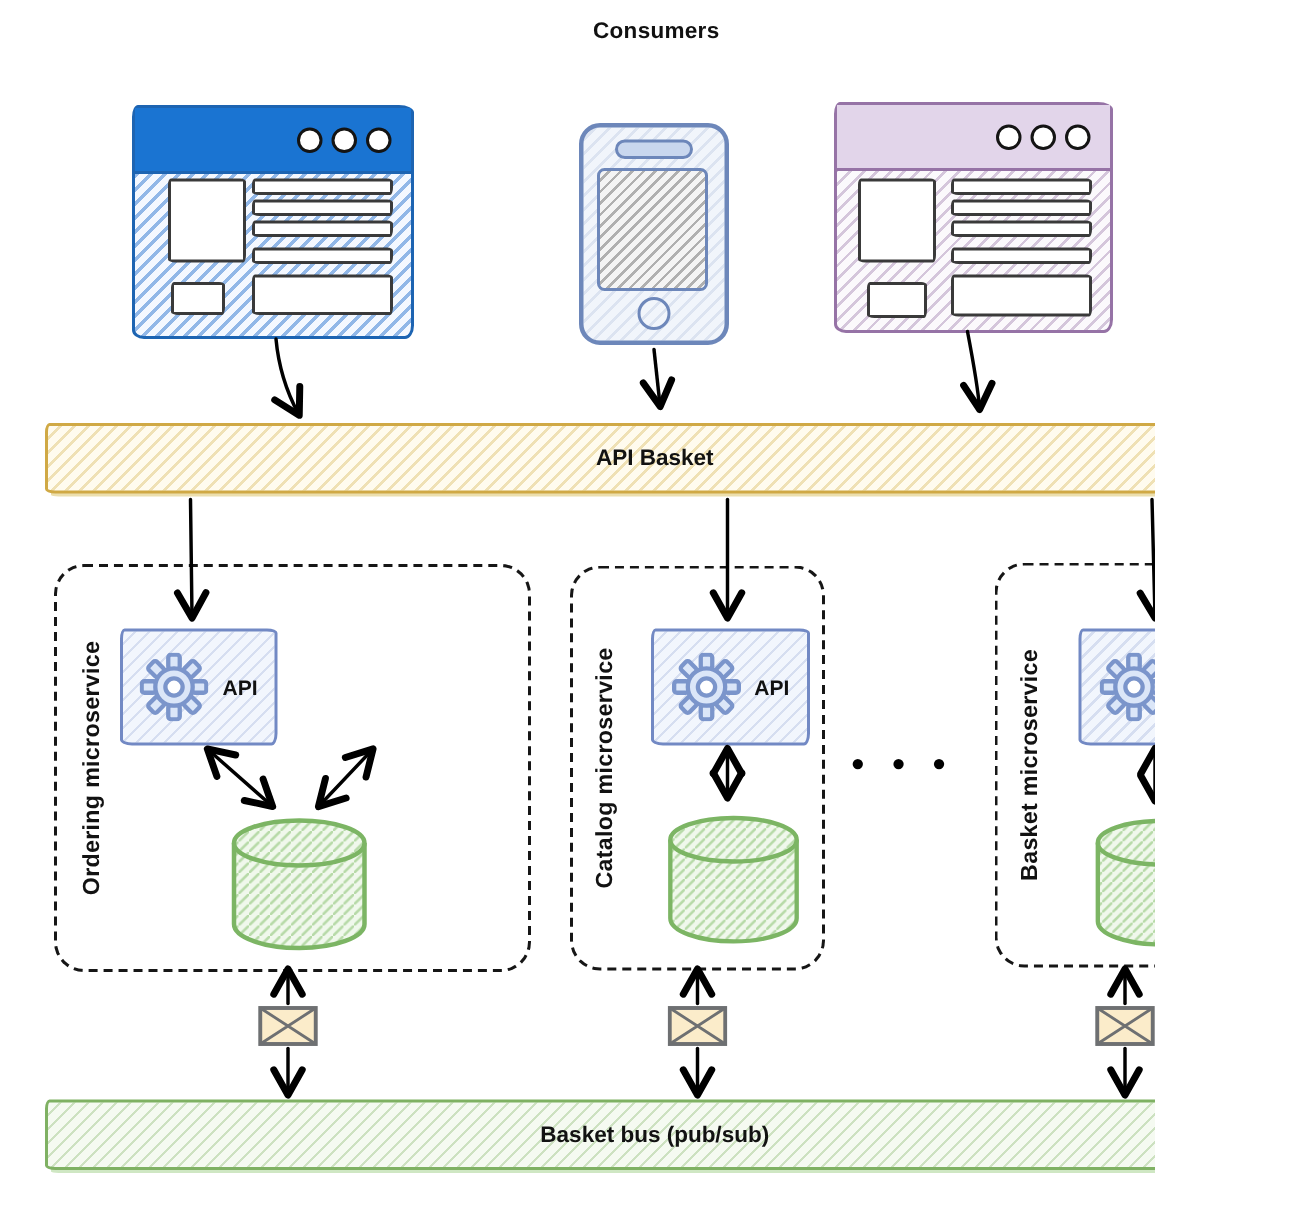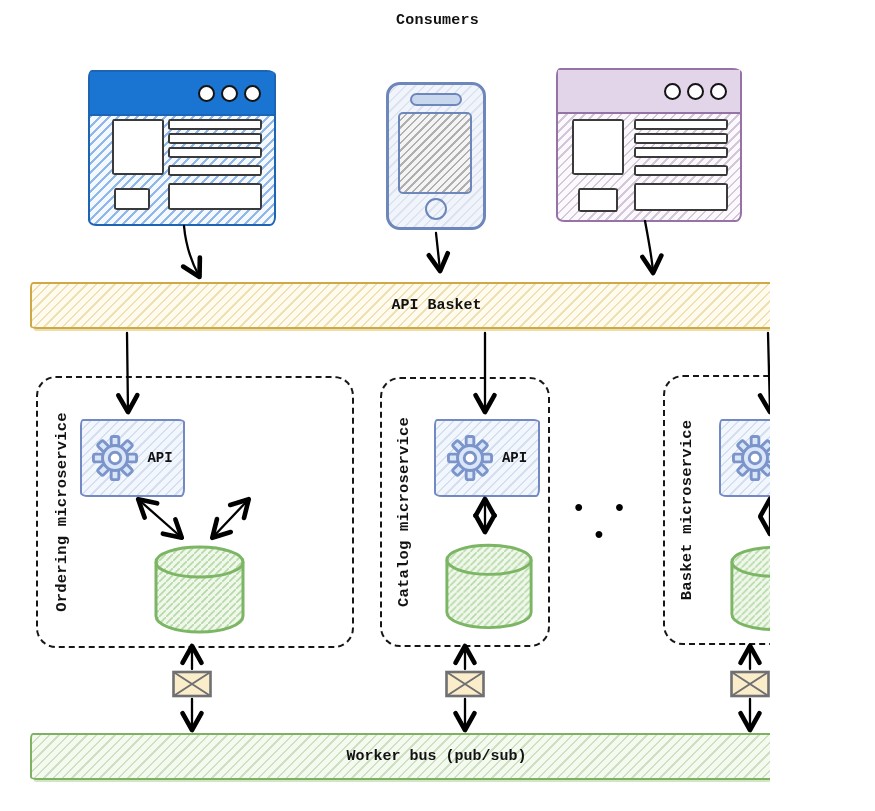--- a/index.html
+++ b/index.html
@@ -1,18 +1,18 @@
 <!DOCTYPE html>
 <html><head>
 <meta charset="utf-8">
 <style>
   html,body{margin:0;padding:0;background:#fff;}
   .canvas{
     position:relative;width:770px;height:811px;background:#fff;
-    font-family:Liberation Mono, monospace;color:#111;overflow:hidden;
+    font-family:Liberation Sans, sans-serif;color:#111;overflow:hidden;
   }
   .lbl{font-weight:bold;color:#121212;}
 
   
   .diagram-title{
     position:absolute;top:12px;left:0;width:875px;text-align:center;
     font-size:15px;font-weight:bold;letter-spacing:.2px;
   }
 
   
@@ -278,21 +278,21 @@
       <use href="#sym-envelope"></use>
     </svg>
   <svg class="envelope env-catalog" viewBox="0 0 40 28">
       <use href="#sym-envelope"></use>
     </svg>
   <svg class="envelope env-basket" viewBox="0 0 40 28">
       <use href="#sym-envelope"></use>
     </svg>
 
   <div class="bus-bar eventbus-bar">
-    <span class="lbl">Worker bus (pub/sub)</span>
+    <span class="lbl">Basket bus (pub/sub)</span>
   </div>
 
   <svg class="arrows" viewBox="0 0 875 811">
     <defs>
       <marker id="arrow" viewBox="0 0 12 12" refX="9.5" refY="6" markerWidth="11" markerHeight="11" orient="auto-start-reverse">
         <path d="M2 1.5 L10 6 L2 10.5" fill="none" stroke="#000" stroke-width="2.2" stroke-linecap="round" stroke-linejoin="round"></path>
       </marker>
     </defs>
     <g fill="none" stroke="#000" stroke-width="2.3" stroke-linecap="round">
 

